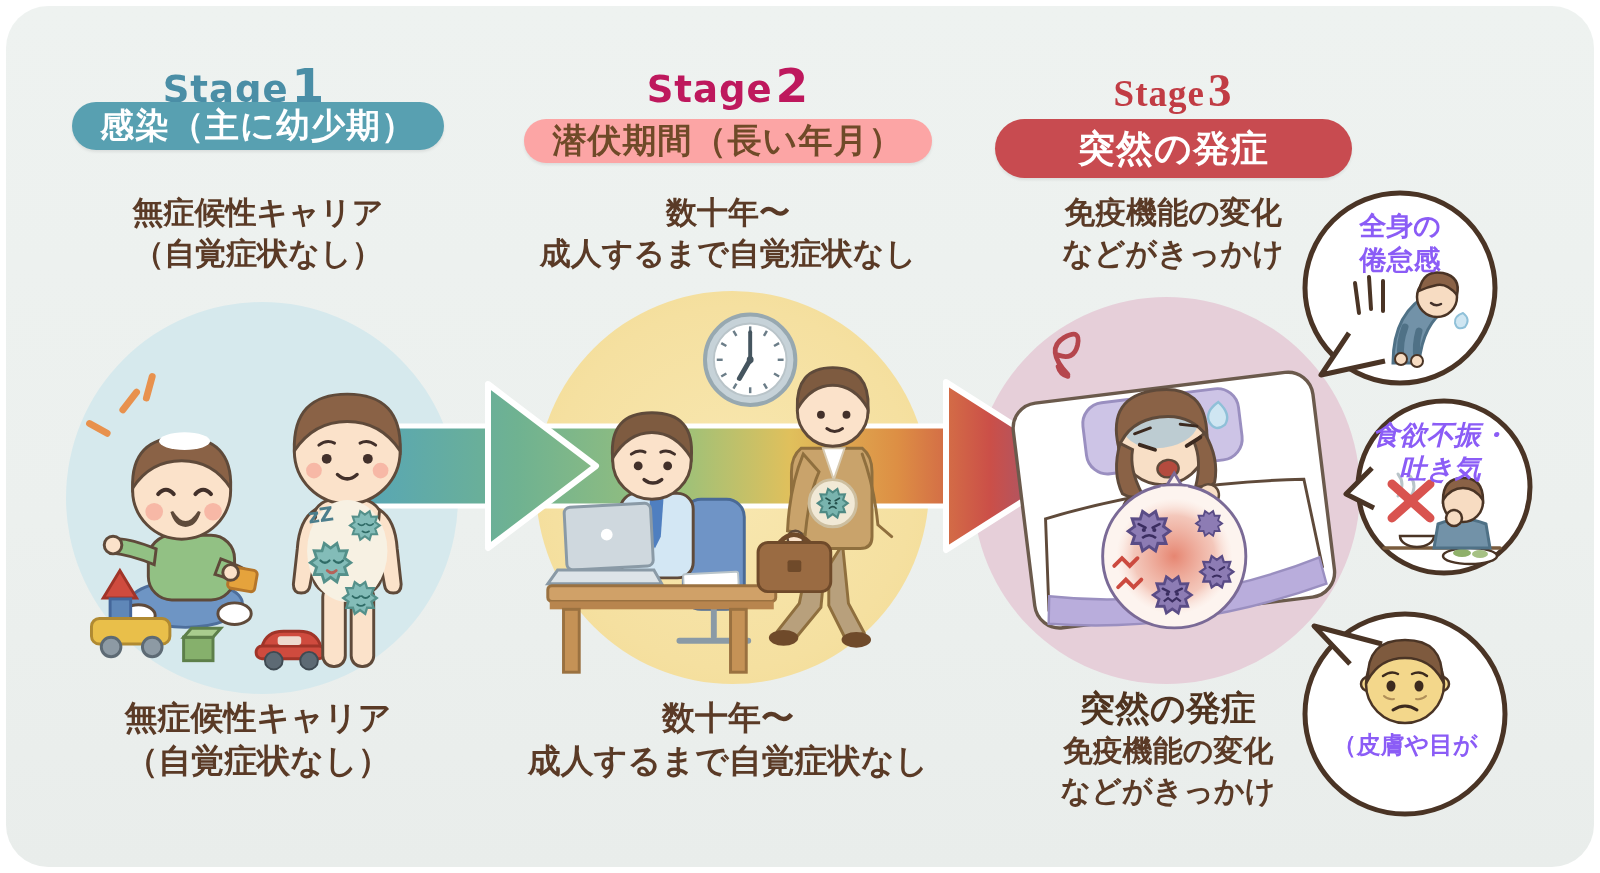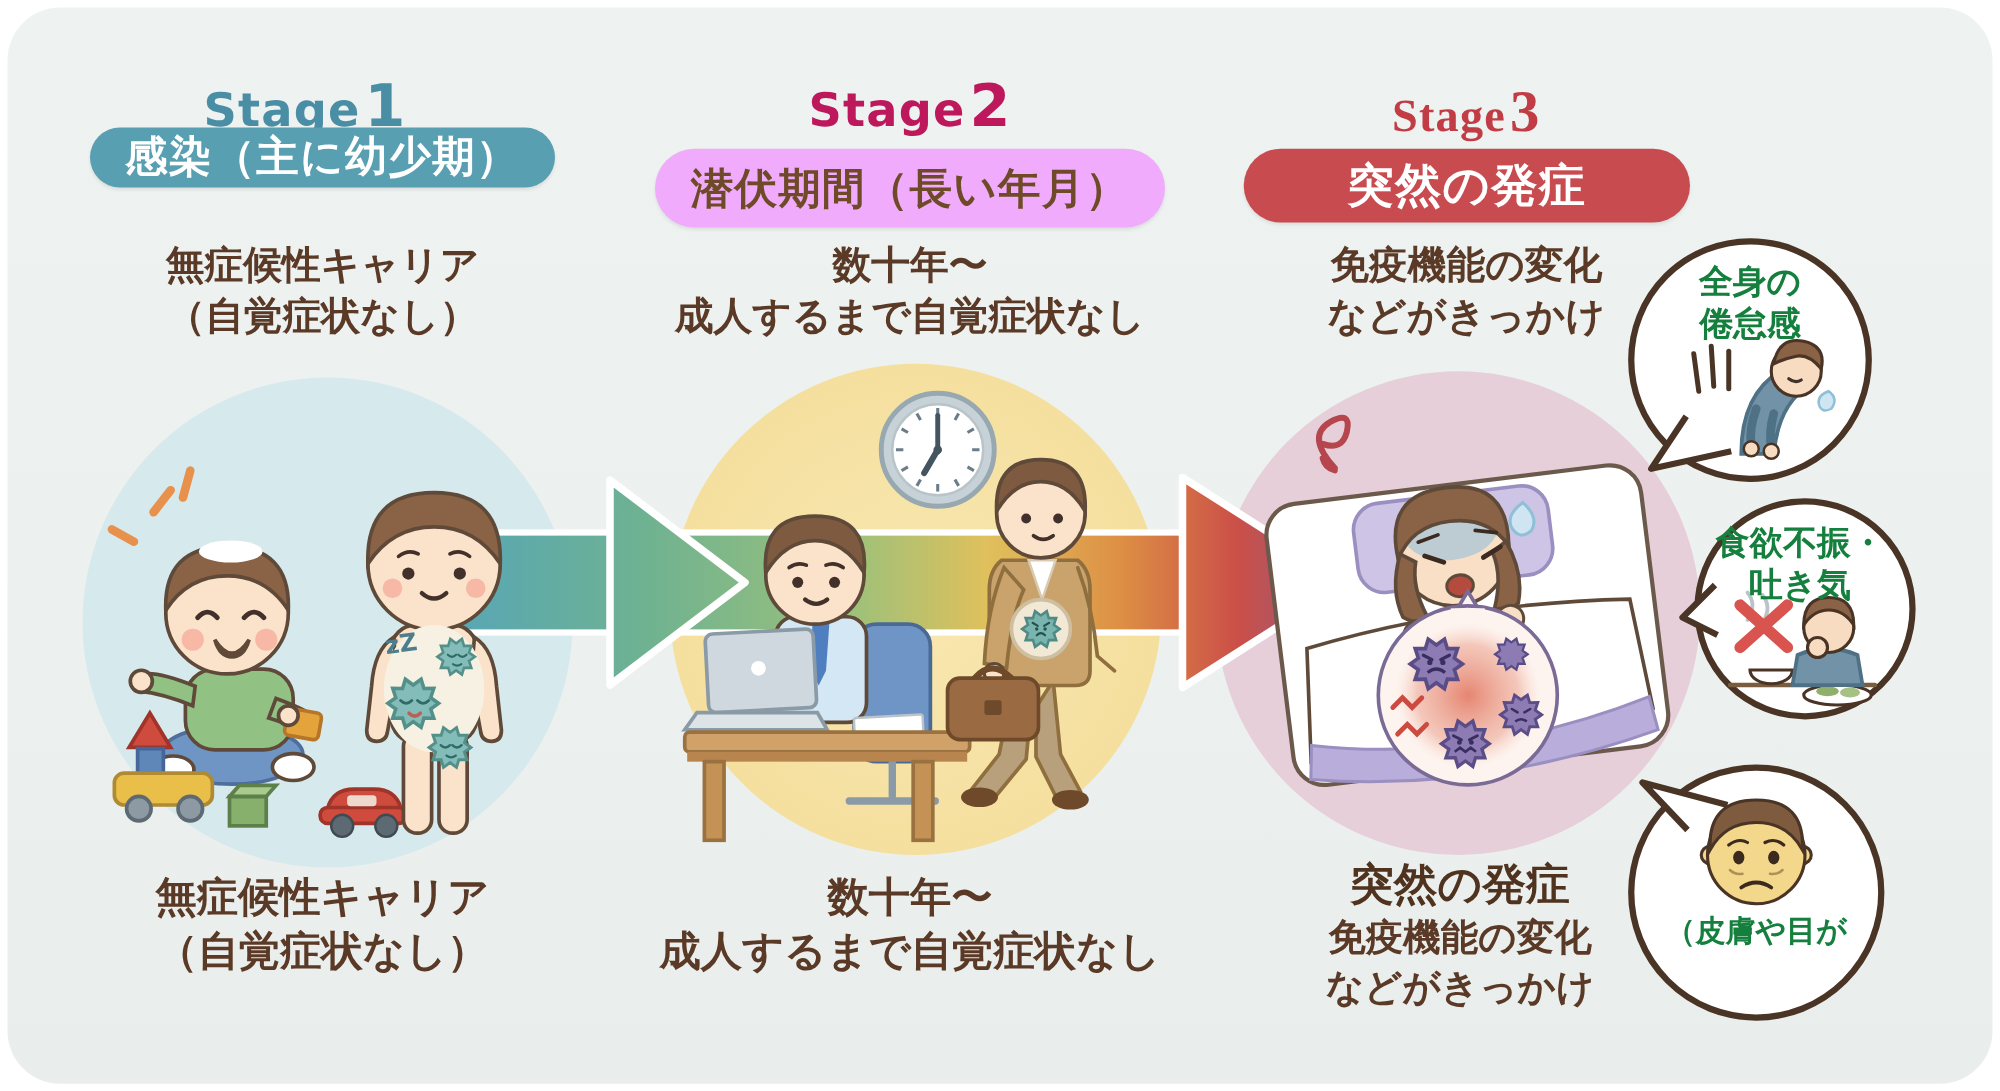--- a/index.html
+++ b/index.html
@@ -11,21 +11,21 @@
   .stage-title{font-weight:bold;font-size:37px;letter-spacing:1px;}
   .stage-title .num{font-size:47px;margin-left:3px;}
   .pill{position:absolute;border-radius:32px;display:flex;align-items:center;justify-content:center;
         font-weight:bold;font-size:34px;letter-spacing:1px;box-shadow:0 2px 3px rgba(0,0,0,.08);}
   .desc{position:absolute;text-align:center;font-weight:bold;font-size:31px;line-height:41px;color:#5a3a26;}
   .circle-bg{position:absolute;border-radius:50%;z-index:1;}
   .illus{position:absolute;z-index:3;}
   .arrow-layer{position:absolute;left:0;top:0;z-index:2;}
   .bubble{position:absolute;z-index:4;}
   .bubble svg{position:absolute;left:0;top:0;}
-  .bubble-text{position:absolute;width:100%;text-align:center;font-weight:bold;color:#15803d;}
+  .bubble-text{position:absolute;width:100%;text-align:center;font-weight:bold;color:#8b5cf6;}
   .bubble-text .ln{font-size:27px;line-height:34px;}
   .bubble-text .ln-big{font-size:29px;line-height:36px;}
   .bubble-text .ln-small{font-size:24px;line-height:30px;}
   .bottom-text{position:absolute;text-align:center;font-weight:bold;color:#5a3a26;z-index:4;}
   .bottom-text .t1{font-size:33px;line-height:43px;}
   .bottom-text .t1b{font-size:35px;line-height:45px;color:#4f331f;}
   .bottom-text .t2{font-size:30px;line-height:40px;}
 </style>
 </head>
 <body>
@@ -61,21 +61,21 @@
       <span>感染（主に幼少期）</span>
     </div>
   <div class="desc" style="left:38px;top:192px;width:440px;">
     <div>無症候性キャリア</div>
     <div>（自覚症状なし）</div>
   </div>
 
   <div class="col" style="left:498px;top:58px;width:460px;">
     <div class="stage-title" style="color:#be185d;"><span>Stage</span><span class="num">2</span></div>
   </div>
-  <div class="pill" style="left:524px;top:119px;width:408px;height:63px;background:#f0abfc;color:#6f4a28;">
+  <div class="pill" style="left:524px;top:119px;width:408px;height:44px;background:#fca5a5;color:#6f4a28;">
       <span>潜伏期間（長い年月）</span>
     </div>
   <div class="desc" style="left:498px;top:192px;width:460px;">
     <div>数十年〜</div>
     <div>成人するまで自覚症状なし</div>
   </div>
 
   <div class="col" style="left:953px;top:63px;width:440px;font-family:Liberation Serif, serif;">
     <div class="stage-title" style="color:#c13c44;"><span>Stage</span><span class="num">3</span></div>
   </div>
@@ -332,21 +332,21 @@
         <path d="M134,118 q5,4 10,1" fill="none" stroke="#42302a" stroke-width="2.5"></path>
         <path d="M166,128 q8,6 2,14 q-8,4 -10,-4 q-1,-7 8,-10 z" fill="#cfe6f2" stroke="#8fc0d8" stroke-width="2"></path>
       </g>
     </svg>
     <div class="bubble-text" style="top:24px;">
       <div class="ln">全身の</div>
       <div class="ln">倦怠感</div>
     </div>
   </div>
 
-  <div class="bubble" style="left:1342px;top:396px;width:196px;height:196px;">
+  <div class="bubble" style="left:1342px;top:396px;width:196px;height:196px;font-style:italic;">
     <svg width="196" height="196" viewBox="0 0 196 196">
       <circle cx="102" cy="91" r="86" fill="#ffffff" stroke="#4a3425" stroke-width="5"></circle>
       <polygon points="30,72 4,98 32,112" fill="#ffffff"></polygon>
       <path d="M30,72 L4,98 L32,112" fill="none" stroke="#4a3425" stroke-width="5" stroke-linejoin="round"></path>
       <g stroke-linecap="round">
         <line x1="42" y1="152" x2="158" y2="152" stroke="#7a5c3e" stroke-width="3.5"></line>
         <path d="M58,140 a17,11 0 0 0 34,0 z" fill="#ffffff" stroke="#4a3425" stroke-width="2.5"></path>
         <ellipse cx="128" cy="160" rx="27" ry="8" fill="#ffffff" stroke="#4a3425" stroke-width="2.5"></ellipse>
         <ellipse cx="120" cy="157" rx="9" ry="4" fill="#8fb06a"></ellipse>
         <ellipse cx="138" cy="158" rx="8" ry="4" fill="#a6c184"></ellipse>

